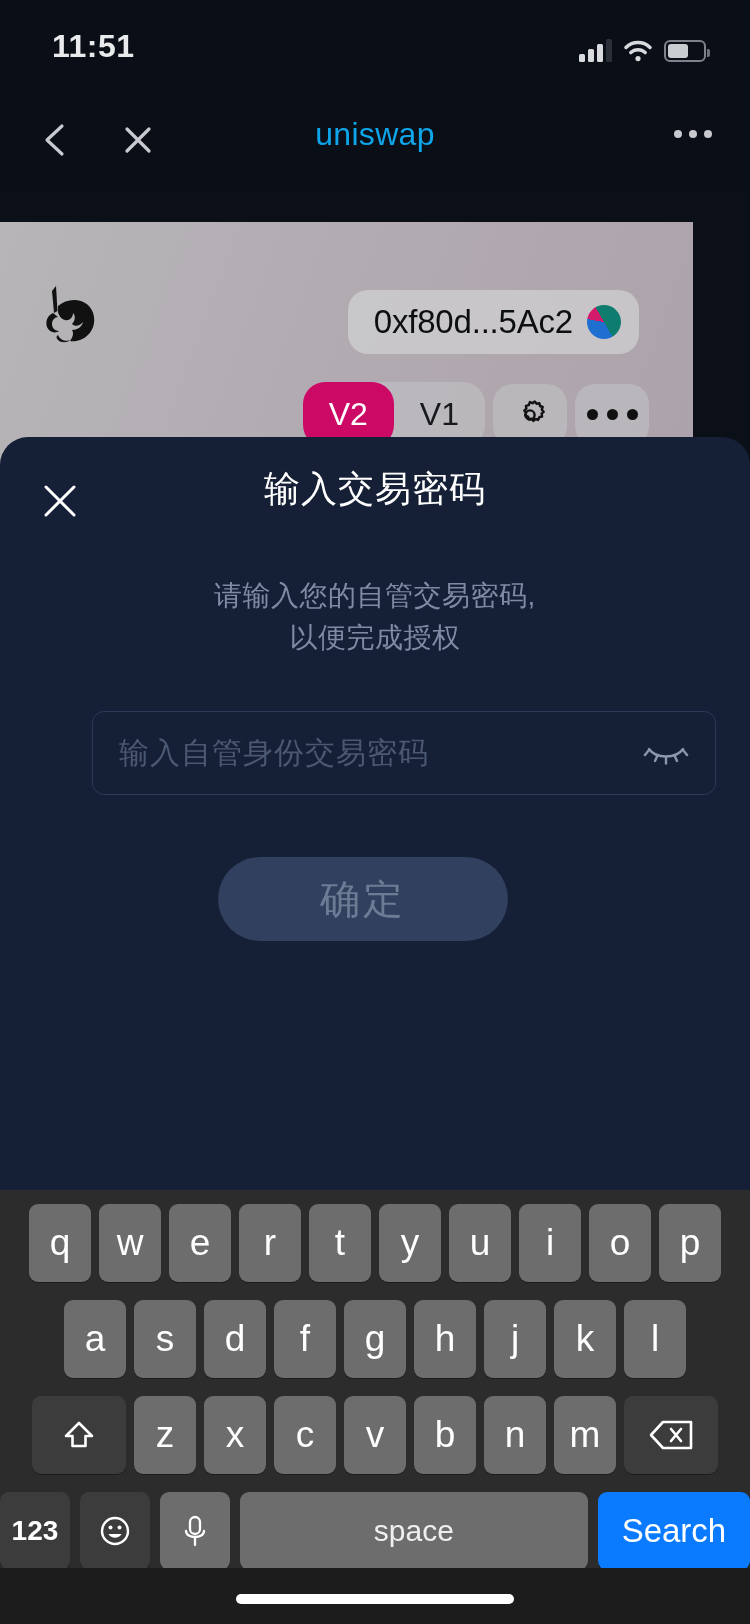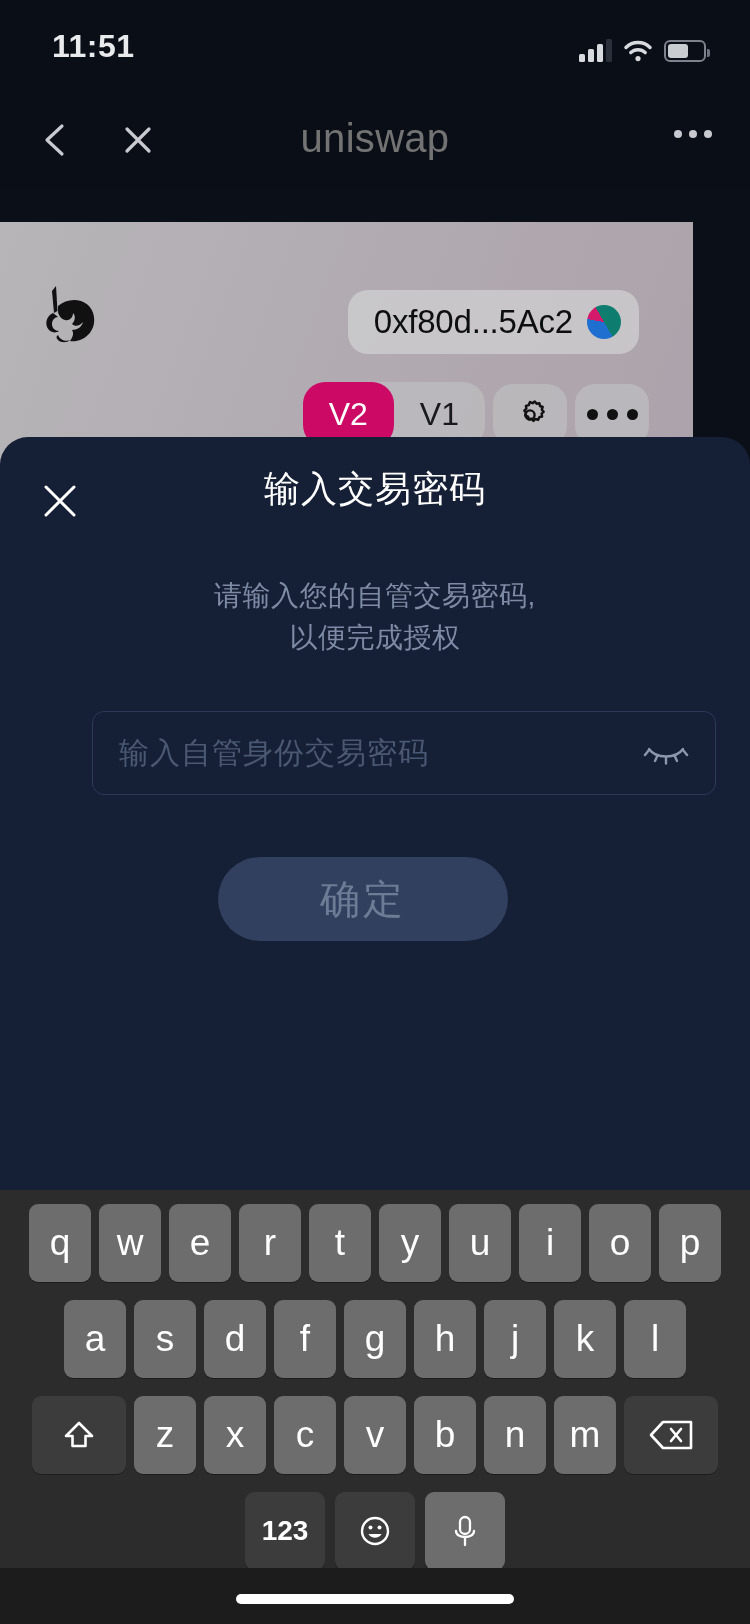--- a/index.html
+++ b/index.html
@@ -40,21 +40,21 @@
 
   
   .navbar {
     position:absolute; top:92px; left:0; width:750px; height:98px;
     background:#0a0e17;
   }
   .nav-back { position:absolute; left:30px; top:22px; width:52px; height:52px; }
   .nav-close { position:absolute; left:112px; top:22px; width:52px; height:52px; }
   .nav-title {
     position:absolute; left:0; right:0; top:24px; text-align:center;
-    font-size:40px; color:#737373; letter-spacing:.3px;
+    font-size:32px; color:#0ea5e9; letter-spacing:.3px;
   }
   .nav-more {
     position:absolute; right:38px; top:38px; display:flex; gap:7px;
   }
   .nav-more span { width:8px; height:8px; border-radius:50%; background:#c7c9ce; }
 
   
   .webpage {
     position:absolute; top:190px; left:0; width:693px; height:260px;
     background:linear-gradient(110deg,#b7b5b8 0%,#b2adb3 40%,#b0a7ae 70%,#aba2ab 100%);
@@ -321,20 +321,22 @@
           <path d="M12.5 22 C15 27, 23 27, 25.5 22 Z" fill="#ffffff"></path>
         </svg>
       </div>
       <div class="key sm">
         <svg width="34" height="38" viewBox="0 0 34 38">
           <rect x="12" y="5" width="10" height="17" rx="5" fill="none" stroke="#ffffff" stroke-width="2.3"></rect>
           <path d="M8 19 C8 27, 26 27, 26 19" fill="none" stroke="#ffffff" stroke-width="2.3" stroke-linecap="round"></path>
           <path d="M17 26 L17 33" stroke="#ffffff" stroke-width="2.3" stroke-linecap="round"></path>
         </svg>
       </div>
+      <div class="key space">space</div>
+      <div class="key search">Search</div>
     </div>
   </div>
 
   <div class="kb-bottom">
     <div class="homebar"></div>
   </div>
 
 </div>
 
 </body></html>

